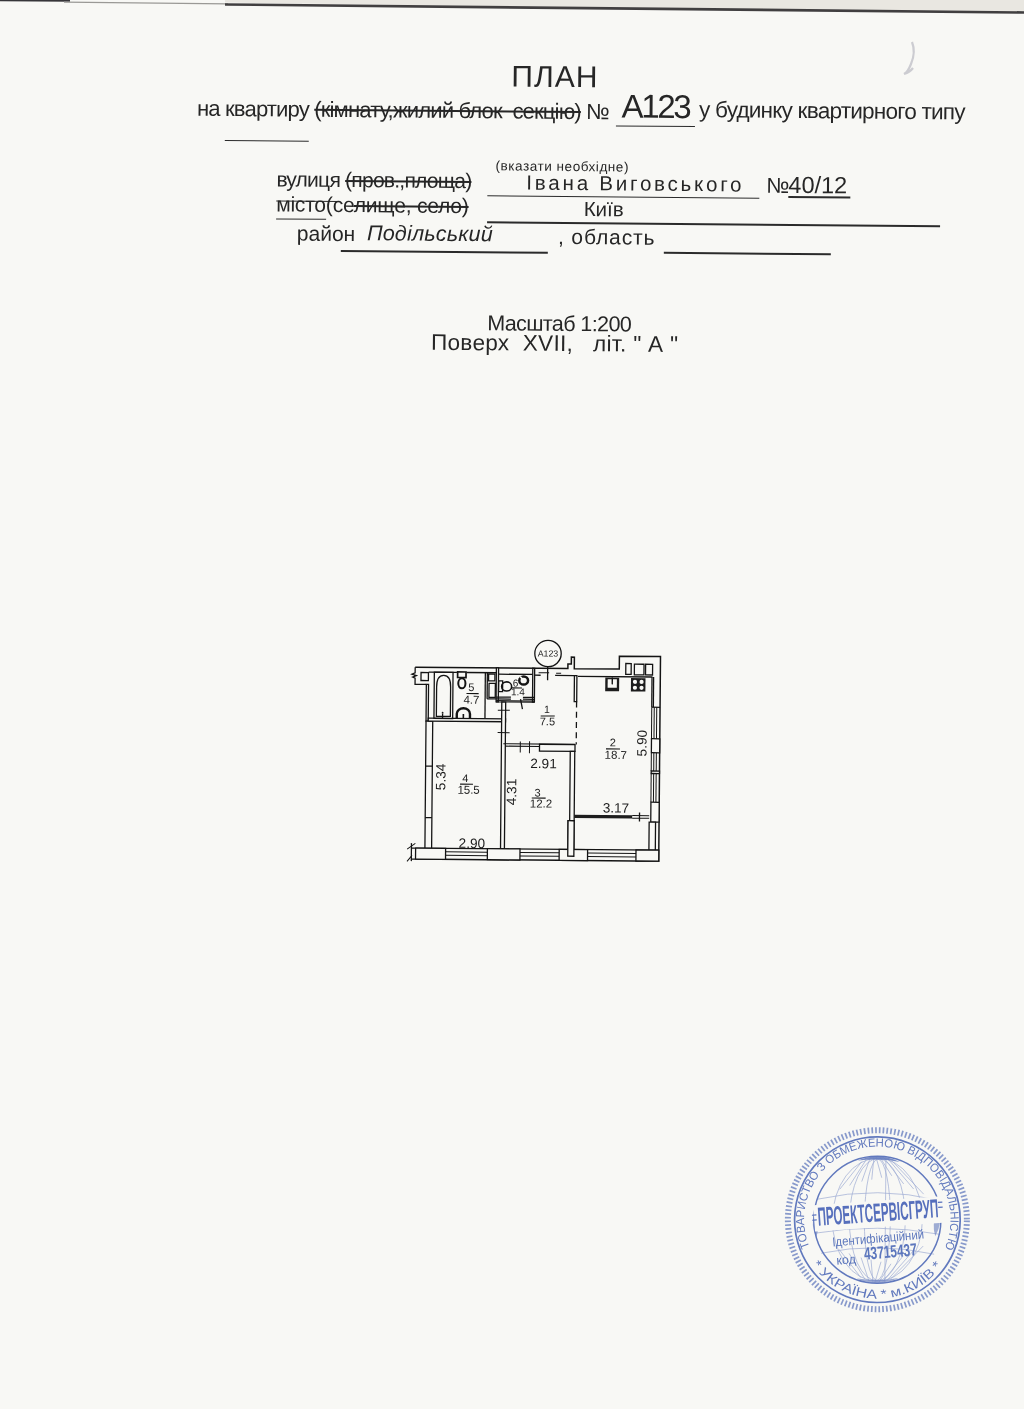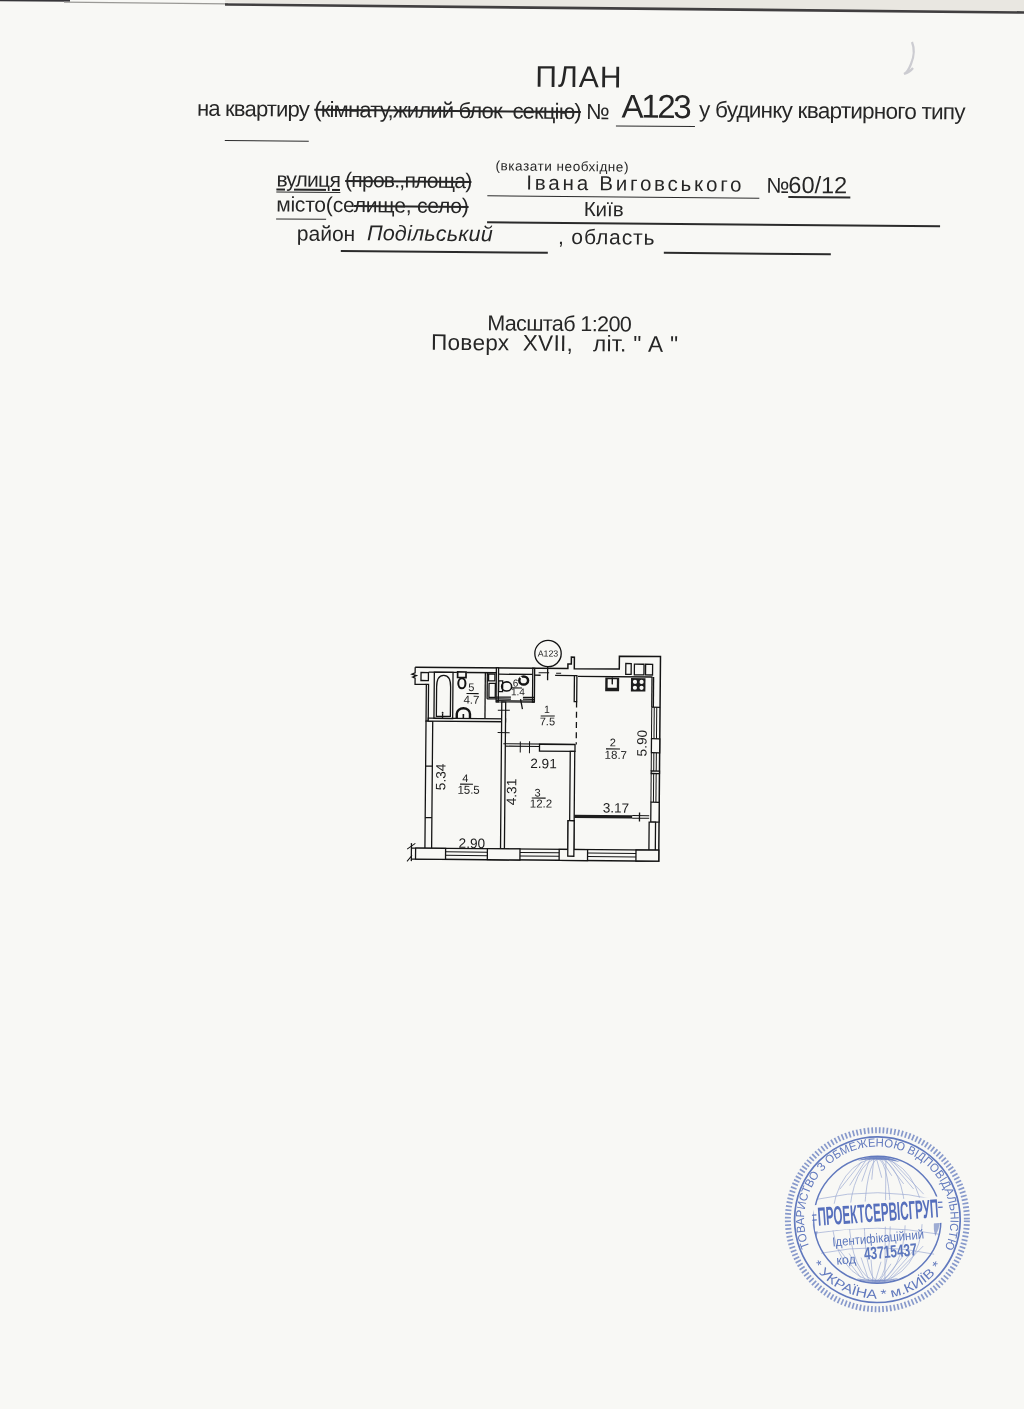--- a/index.html
+++ b/index.html
@@ -19,33 +19,33 @@
   <polygon points="0,0 70,0 70,1.8 0,1.2" fill="#37363a"></polygon>
   <polygon points="64,1.6 228,3.2 228,4.4 64,2.8" fill="#9a9996"></polygon>
   <polygon points="225,3.2 1024,11.2 1024,13.8 225,5.8" fill="#413f40"></polygon>
 </svg>
 <svg width="40" height="50" style="position:absolute;left:890px;top:38px" viewBox="0 0 40 50">
     <path d="M22,4 q4,10 -1,22 q-3,8 -7,10 q6,-2 9,-6" stroke="#b9b9c2" stroke-width="2.2" fill="none" opacity="0.7"></path>
   </svg>
 
 <div id="rot">
 
-  <div class="t" style="left:536px;top:57px;font-size:30px;letter-spacing:1.1px;">ПЛАН</div>
+  <div class="t" style="left:512px;top:57px;font-size:30px;letter-spacing:1.1px;">ПЛАН</div>
 
   <div class="t" style="left:198px;top:96px;font-size:22px;letter-spacing:-0.82px;">на <span style="border-bottom:1.8px solid #2b2b2b;padding-bottom:19px;">квартиру</span> <span class="strike">(кімнату,жилий блок&nbsp; секцію)</span> №</div>
   <div class="t" style="left:622.5px;top:84.4px;font-size:33px;letter-spacing:-2.3px;">А123</div>
   <div class="ul" style="left:617px;top:119.8px;width:79px;"></div>
   <div class="t" style="left:700px;top:93.3px;font-size:22.5px;letter-spacing:-0.75px;">у будинку квартирного типу</div>
   <div class="t" style="left:497px;top:129.7px;font-size:13.5px;letter-spacing:0.55px;margin-top:25px;">(вказати необхідне)</div>
 
-  <div class="t" style="left:278px;top:165.5px;font-size:21px;letter-spacing:-0.75px;"><span style="border-bottom:1.7px solid #2b2b2b;padding-bottom:1px;text-decoration:underline;">вулиця</span> <span class="strike">(пров.,площа)</span></div>
+  <div class="t" style="left:278px;top:165.5px;font-size:21px;letter-spacing:-0.75px;"><span style="border-bottom:1.7px solid #2b2b2b;padding-bottom:10px;">вулиця</span> <span class="strike">(пров.,площа)</span></div>
   <div class="ul" style="left:489.4px;top:190.6px;width:272px;"></div>
   <div class="t" style="left:528px;top:168.1px;font-size:20.5px;letter-spacing:2.8px;">Івана Виговського</div>
   <div class="t" style="left:768px;top:168.6px;font-size:21.5px;">№</div>
-  <div class="t" style="left:790px;top:166.9px;font-size:23.5px;">60/12</div>
+  <div class="t" style="left:790px;top:166.9px;font-size:23.5px;">40/12</div>
   <div class="ul" style="left:790px;top:188.9px;width:62px;"></div>
 
   <div class="t" style="left:278px;top:190.8px;font-size:21px;letter-spacing:-0.2px;"><span style="border-bottom:1.7px solid #2b2b2b;padding-bottom:3px;">місто</span>(се<span class="strike">лище, село)</span></div>
   <div class="ul" style="left:489px;top:217.4px;width:453px;"></div>
   <div class="t" style="left:585.5px;top:194px;font-size:20.5px;">Київ</div>
 
   <div class="t" style="left:274.9px;top:220.4px;font-size:21px;margin-left:24px;">район</div>
   <div class="ul" style="left:343px;top:247.1px;width:207px;"></div>
   <div class="t" style="left:369px;top:220.4px;font-size:21.5px;letter-spacing:0.2px;font-style:italic;">Подільський</div>
   <div class="t" style="left:560px;top:220.9px;font-size:21px;letter-spacing:0.9px;">, область</div>

